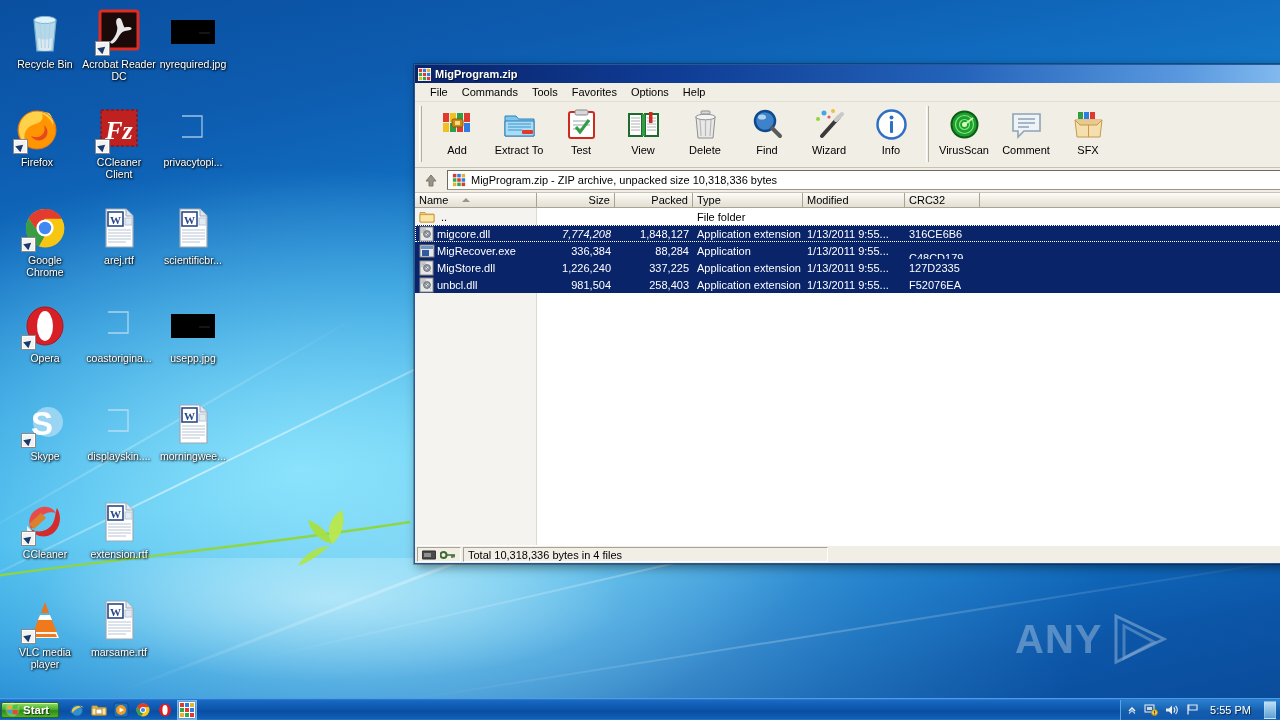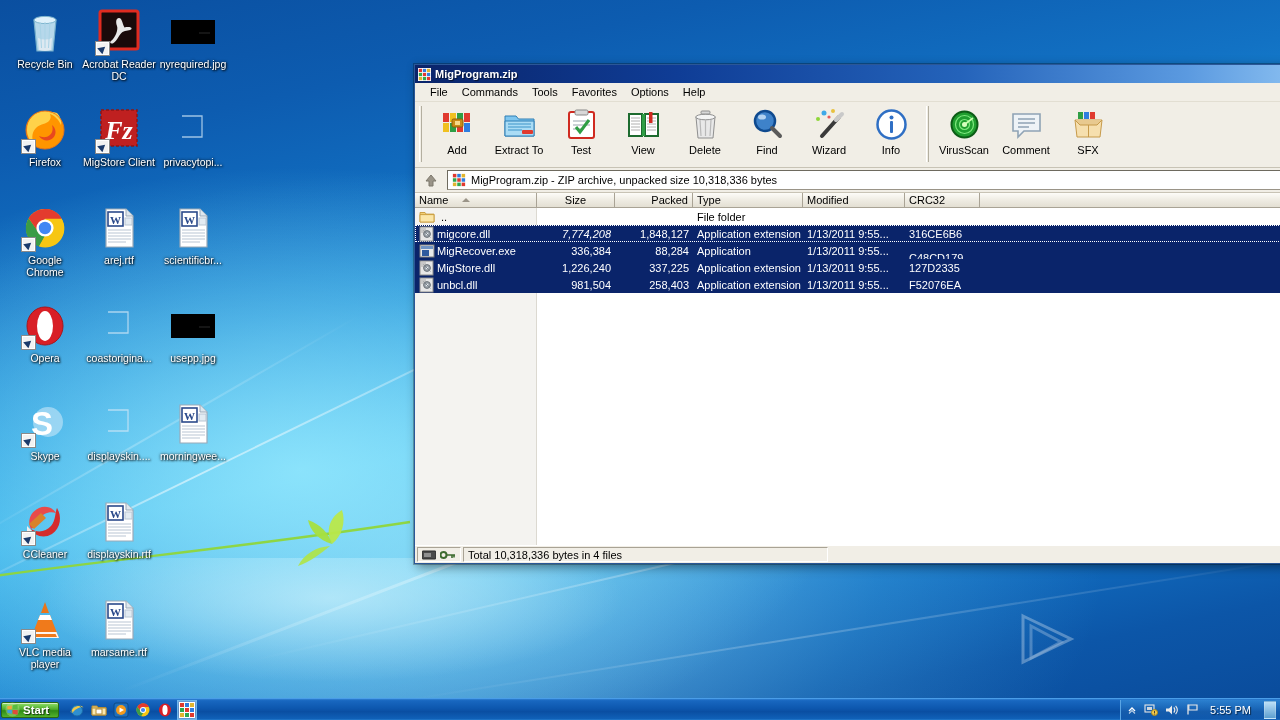--- a/index.html
+++ b/index.html
@@ -249,36 +249,36 @@
           </svg><div class="shortcut-arrow"></div></div>
         <div class="icon-label">Acrobat Reader DC</div>
       </div>
       <div class="icon-cell" style="left: 156px; top: 8px;">
         <div class="icon-art"><svg width="48" height="48" viewBox="0 0 48 48">
             <rect x="2" y="12" width="44" height="24" fill="#000"></rect>
             <rect x="30" y="24" width="11" height="2" fill="#151515"></rect>
           </svg></div>
         <div class="icon-label">nyrequired.jpg</div>
       </div>
-      <div class="icon-cell" style="left: 8px; top: 106px; text-align: center;">
+      <div class="icon-cell" style="left: 0; top: 106px; text-align: center;">
         <div class="icon-art"><svg width="48" height="48" viewBox="0 0 48 48">
             <circle cx="24" cy="24" r="19" fill="#ff9500"></circle>
             <path d="M24 5 C14 5 6 13 6 24 c0 6 3 11 7 14 c-3 -6 -2 -13 3 -17 c4 -3 9 -3 12 -6 c2 -2 2 -5 1 -7 c5 2 9 6 11 11 c1 -4 -1 -9 -4 -12 C32 6 28 5 24 5Z" fill="#ffd24a"></path>
             <path d="M18 30 c3 5 10 6 14 2 c4 -4 3 -10 -1 -13 c2 6 -1 11 -6 12 c-3 .5 -6 -.5 -7 -1Z" fill="#e8481e"></path>
             <circle cx="24" cy="24" r="19" fill="none" stroke="#e8751a" stroke-width="1"></circle>
           </svg><div class="shortcut-arrow"></div></div>
         <div class="icon-label">Firefox</div>
       </div>
       <div class="icon-cell" style="left: 82px; top: 106px;">
         <div class="icon-art"><svg width="48" height="48" viewBox="0 0 48 48">
             <rect x="6" y="4" width="36" height="36" fill="#bf2020"></rect>
             <rect x="6" y="4" width="36" height="36" fill="none" stroke="#8f1414" stroke-width="1.5" stroke-dasharray="3 2"></rect>
             <text x="24" y="33" font-size="26" font-weight="bold" fill="#fff" text-anchor="middle" font-family="Liberation Serif, serif" font-style="italic">Fz</text>
           </svg><div class="shortcut-arrow"></div></div>
-        <div class="icon-label">MigStore Client</div>
+        <div class="icon-label">CCleaner Client</div>
       </div>
       <div class="icon-cell" style="left: 156px; top: 106px;">
         <div class="icon-art"><svg width="48" height="48" viewBox="0 0 48 48">
             <path d="M13 10 L33 10 L33 14 M33 14 L33 31 L13 31" fill="none" stroke="#cfe6f5" stroke-width="1.3" opacity=".75"></path>
           </svg></div>
         <div class="icon-label">privacytopi...</div>
       </div>
       <div class="icon-cell" style="left: 8px; top: 204px;">
         <div class="icon-art"><svg width="48" height="48" viewBox="0 0 48 48">
             <circle cx="24" cy="24" r="19" fill="#f7c613"></circle>
@@ -378,21 +378,21 @@
         <div class="icon-art"><svg width="48" height="48" viewBox="0 0 48 48">
             <path d="M11 5 L31 5 L38 12 L38 43 L11 43 Z" fill="#fff" stroke="#9aa9b8" stroke-width="1.2"></path>
             <path d="M31 5 L31 12 L38 12" fill="#dfe7ee" stroke="#9aa9b8" stroke-width="1"></path>
             <rect x="13" y="8" width="15" height="14" fill="#fff" stroke="#2b4a8b" stroke-width="1.6"></rect>
             <text x="20.5" y="19.5" font-size="11" font-weight="bold" fill="#2b4a8b" text-anchor="middle" font-family="Liberation Serif, serif">W</text>
             <g stroke="#b9c6d3" stroke-width="1.1">
               <path d="M13 26 h23 M13 29 h23 M13 32 h23 M13 35 h23 M13 38 h18"></path>
             </g>
             <rect x="30" y="14" width="7" height="7" fill="#e3ebf2" stroke="#b9c6d3"></rect>
           </svg></div>
-        <div class="icon-label">displayskin.rtf</div>
+        <div class="icon-label">extension.rtf</div>
       </div>
       <div class="icon-cell" style="left: 8px; top: 596px;">
         <div class="icon-art"><svg width="48" height="48" viewBox="0 0 48 48">
             <path d="M24 6 L28 17 L20 17 Z" fill="#e8761b"></path>
             <path d="M19 19 L29 19 L38 42 L10 42 Z" fill="#f07a1b"></path>
             <path d="M19 19 L29 19 L31 24 L17 24 Z" fill="#fff"></path>
             <path d="M12.5 36 L35.5 36 L38 42 L10 42 Z" fill="#ffffff" opacity=".92"></path>
             <path d="M13.5 38 L34.5 38 L36 41 L12 41 Z" fill="#f07a1b"></path>
           </svg><div class="shortcut-arrow"></div></div>
         <div class="icon-label">VLC media player</div>
@@ -407,20 +407,21 @@
               <path d="M13 26 h23 M13 29 h23 M13 32 h23 M13 35 h23 M13 38 h18"></path>
             </g>
             <rect x="30" y="14" width="7" height="7" fill="#e3ebf2" stroke="#b9c6d3"></rect>
           </svg></div>
         <div class="icon-label">marsame.rtf</div>
       </div>
     </div>
 </div>
 
 <div id="watermark">
+  <span class="wm-t">ANY</span>
   <svg width="62" height="54" viewBox="0 0 62 54">
     <path d="M8 4 L56 27 L8 50 Z" fill="none" stroke="rgba(255,255,255,.55)" stroke-width="3"></path>
     <path d="M16 14 L46 30 L16 46 Z" fill="none" stroke="rgba(255,255,255,.45)" stroke-width="3"></path>
   </svg>
 </div>
 
 <div id="winrar">
 
   <div id="titlebar">
     <svg width="13" height="13" viewBox="0 0 16 16">
@@ -596,21 +597,21 @@
       <span class="txt">MigProgram.zip - ZIP archive, unpacked size 10,318,336 bytes</span>
     </div>
   </div>
 
   <div id="listwrap">
     <div id="colhdr">
         <div class="col" style="width: 122px; flex: 0 0 122px;">
           <span>Name</span>
           <div class="sort-tri"></div>
         </div>
-        <div class="col r" style="width: 78px; flex: 0 0 78px; justify-content: center;">
+        <div class="col r" style="width: 78px; flex: 0 0 78px;">
           <span>Size</span>
         </div>
         <div class="col r" style="width: 78px; flex: 0 0 78px;">
           <span>Packed</span>
         </div>
         <div class="col" style="width: 110px; flex: 0 0 110px;">
           <span>Type</span>
         </div>
         <div class="col" style="width: 102px; flex: 0 0 102px;">
           <span>Modified</span>

